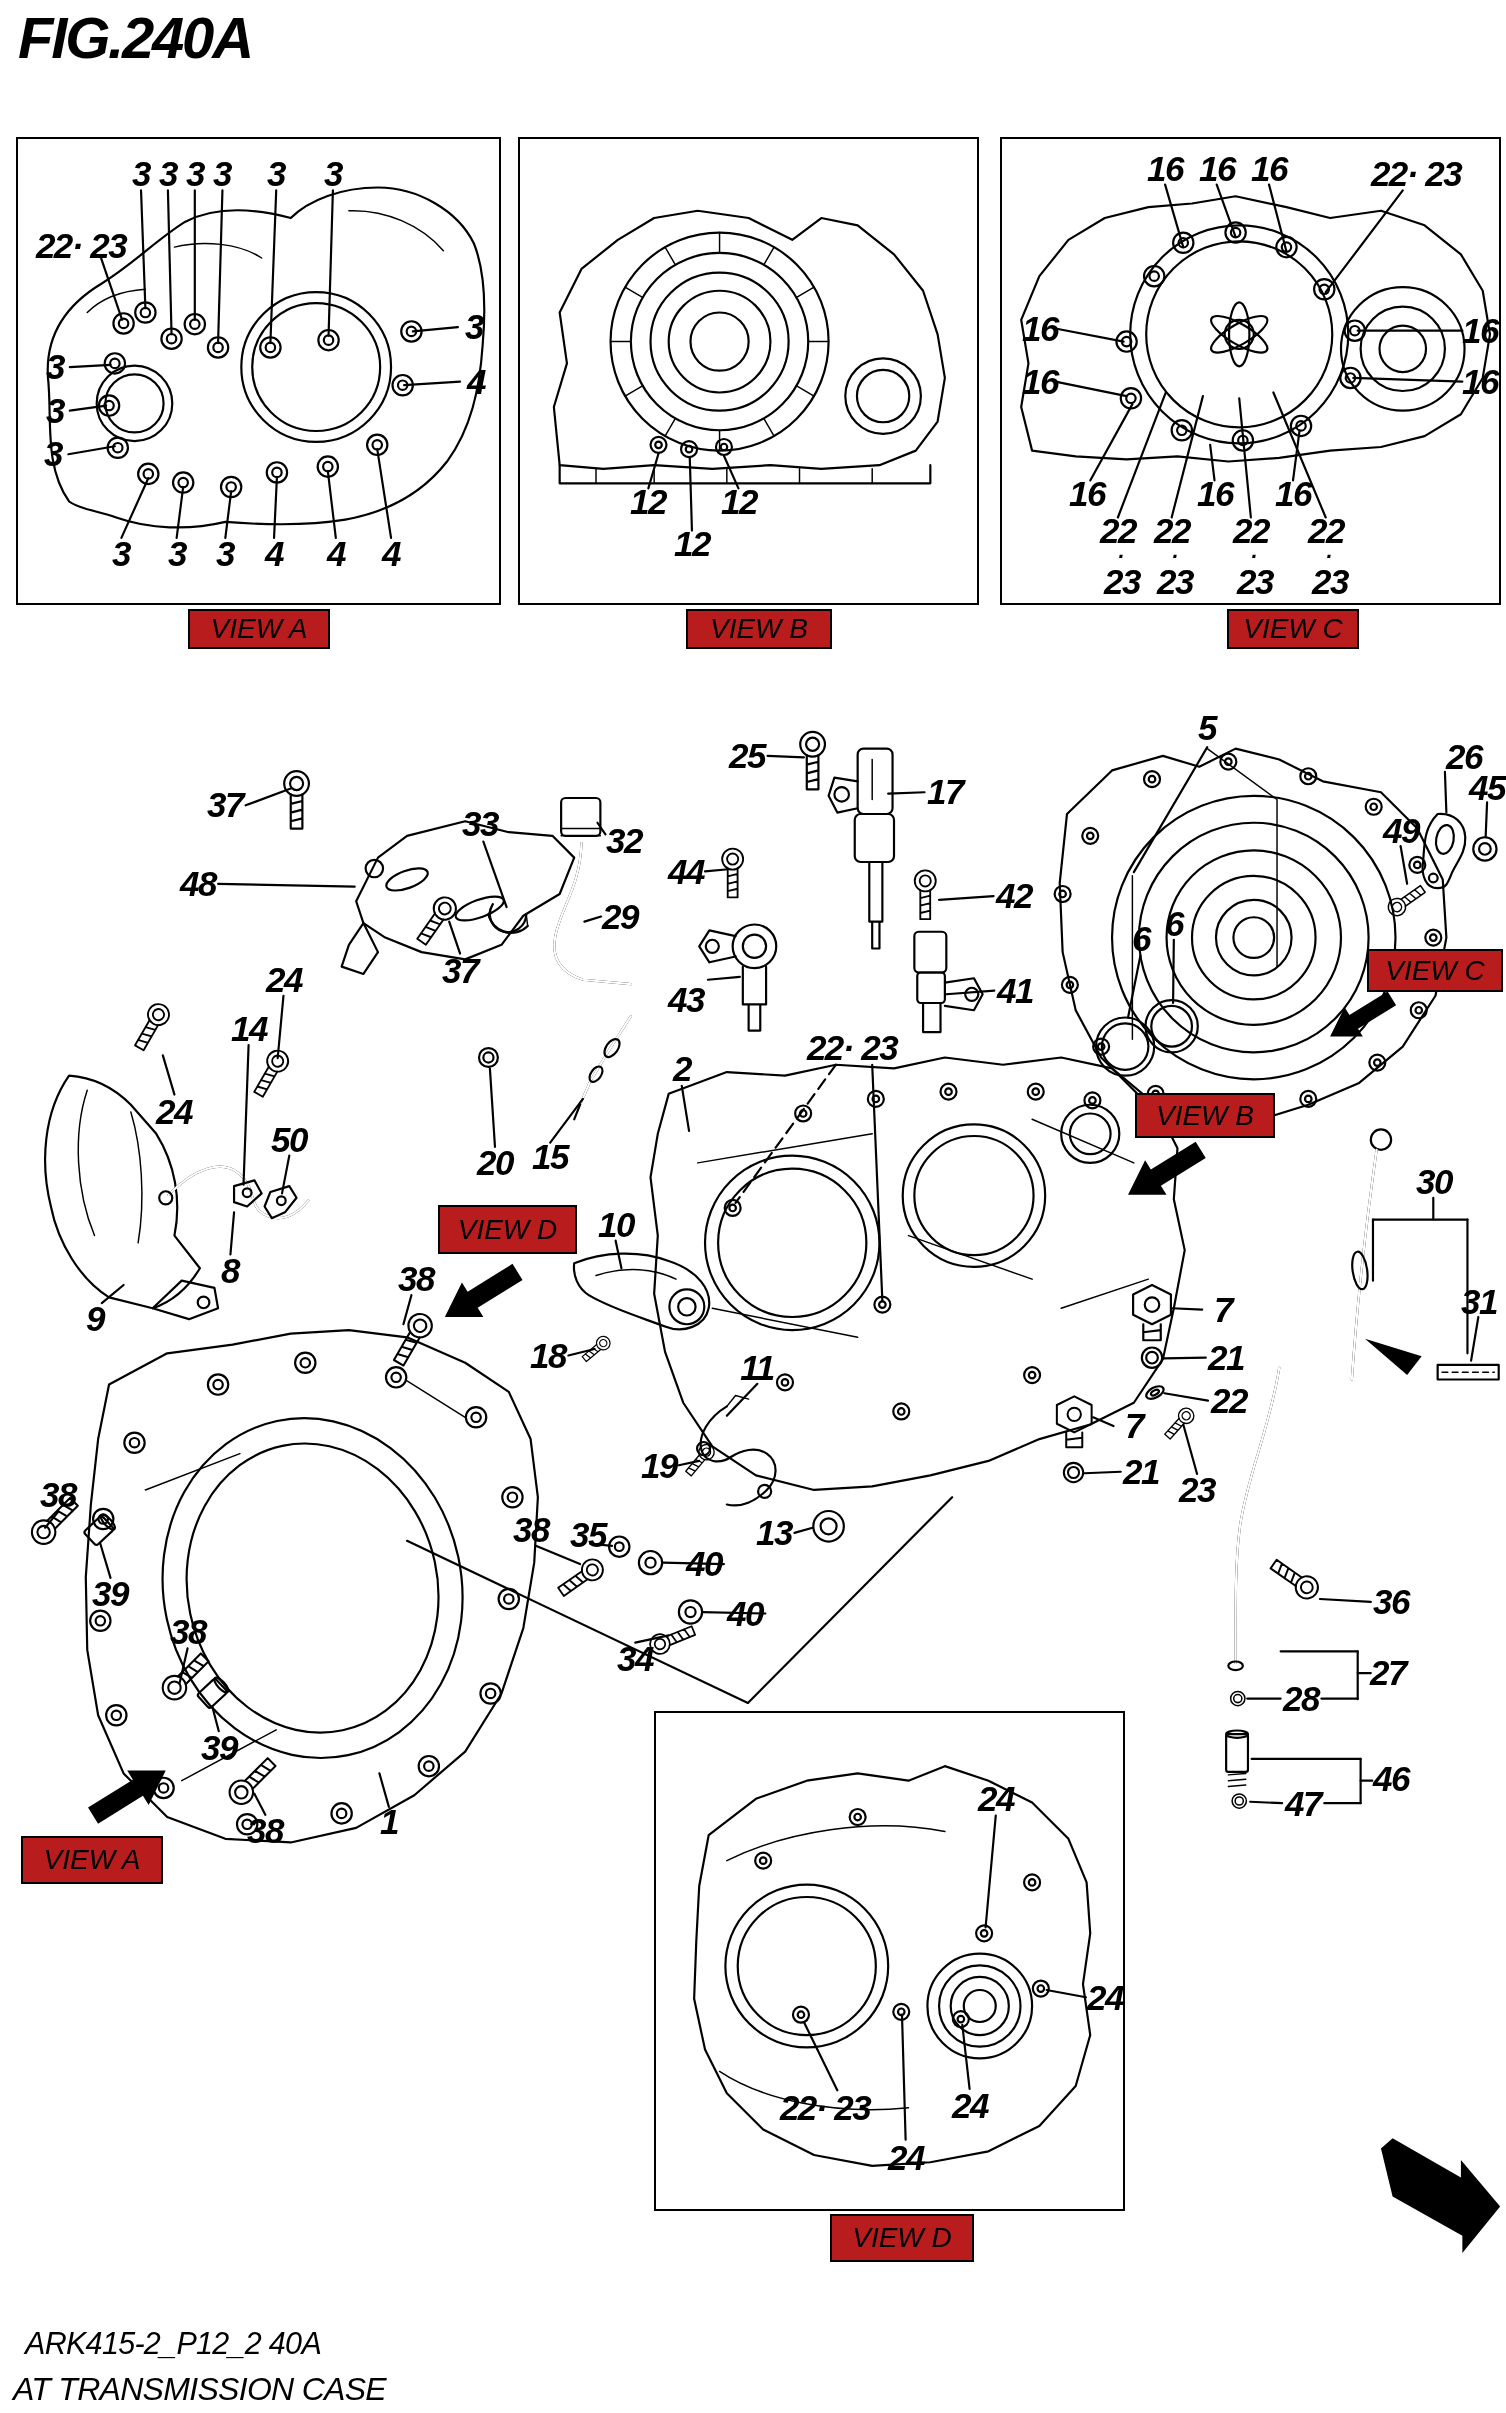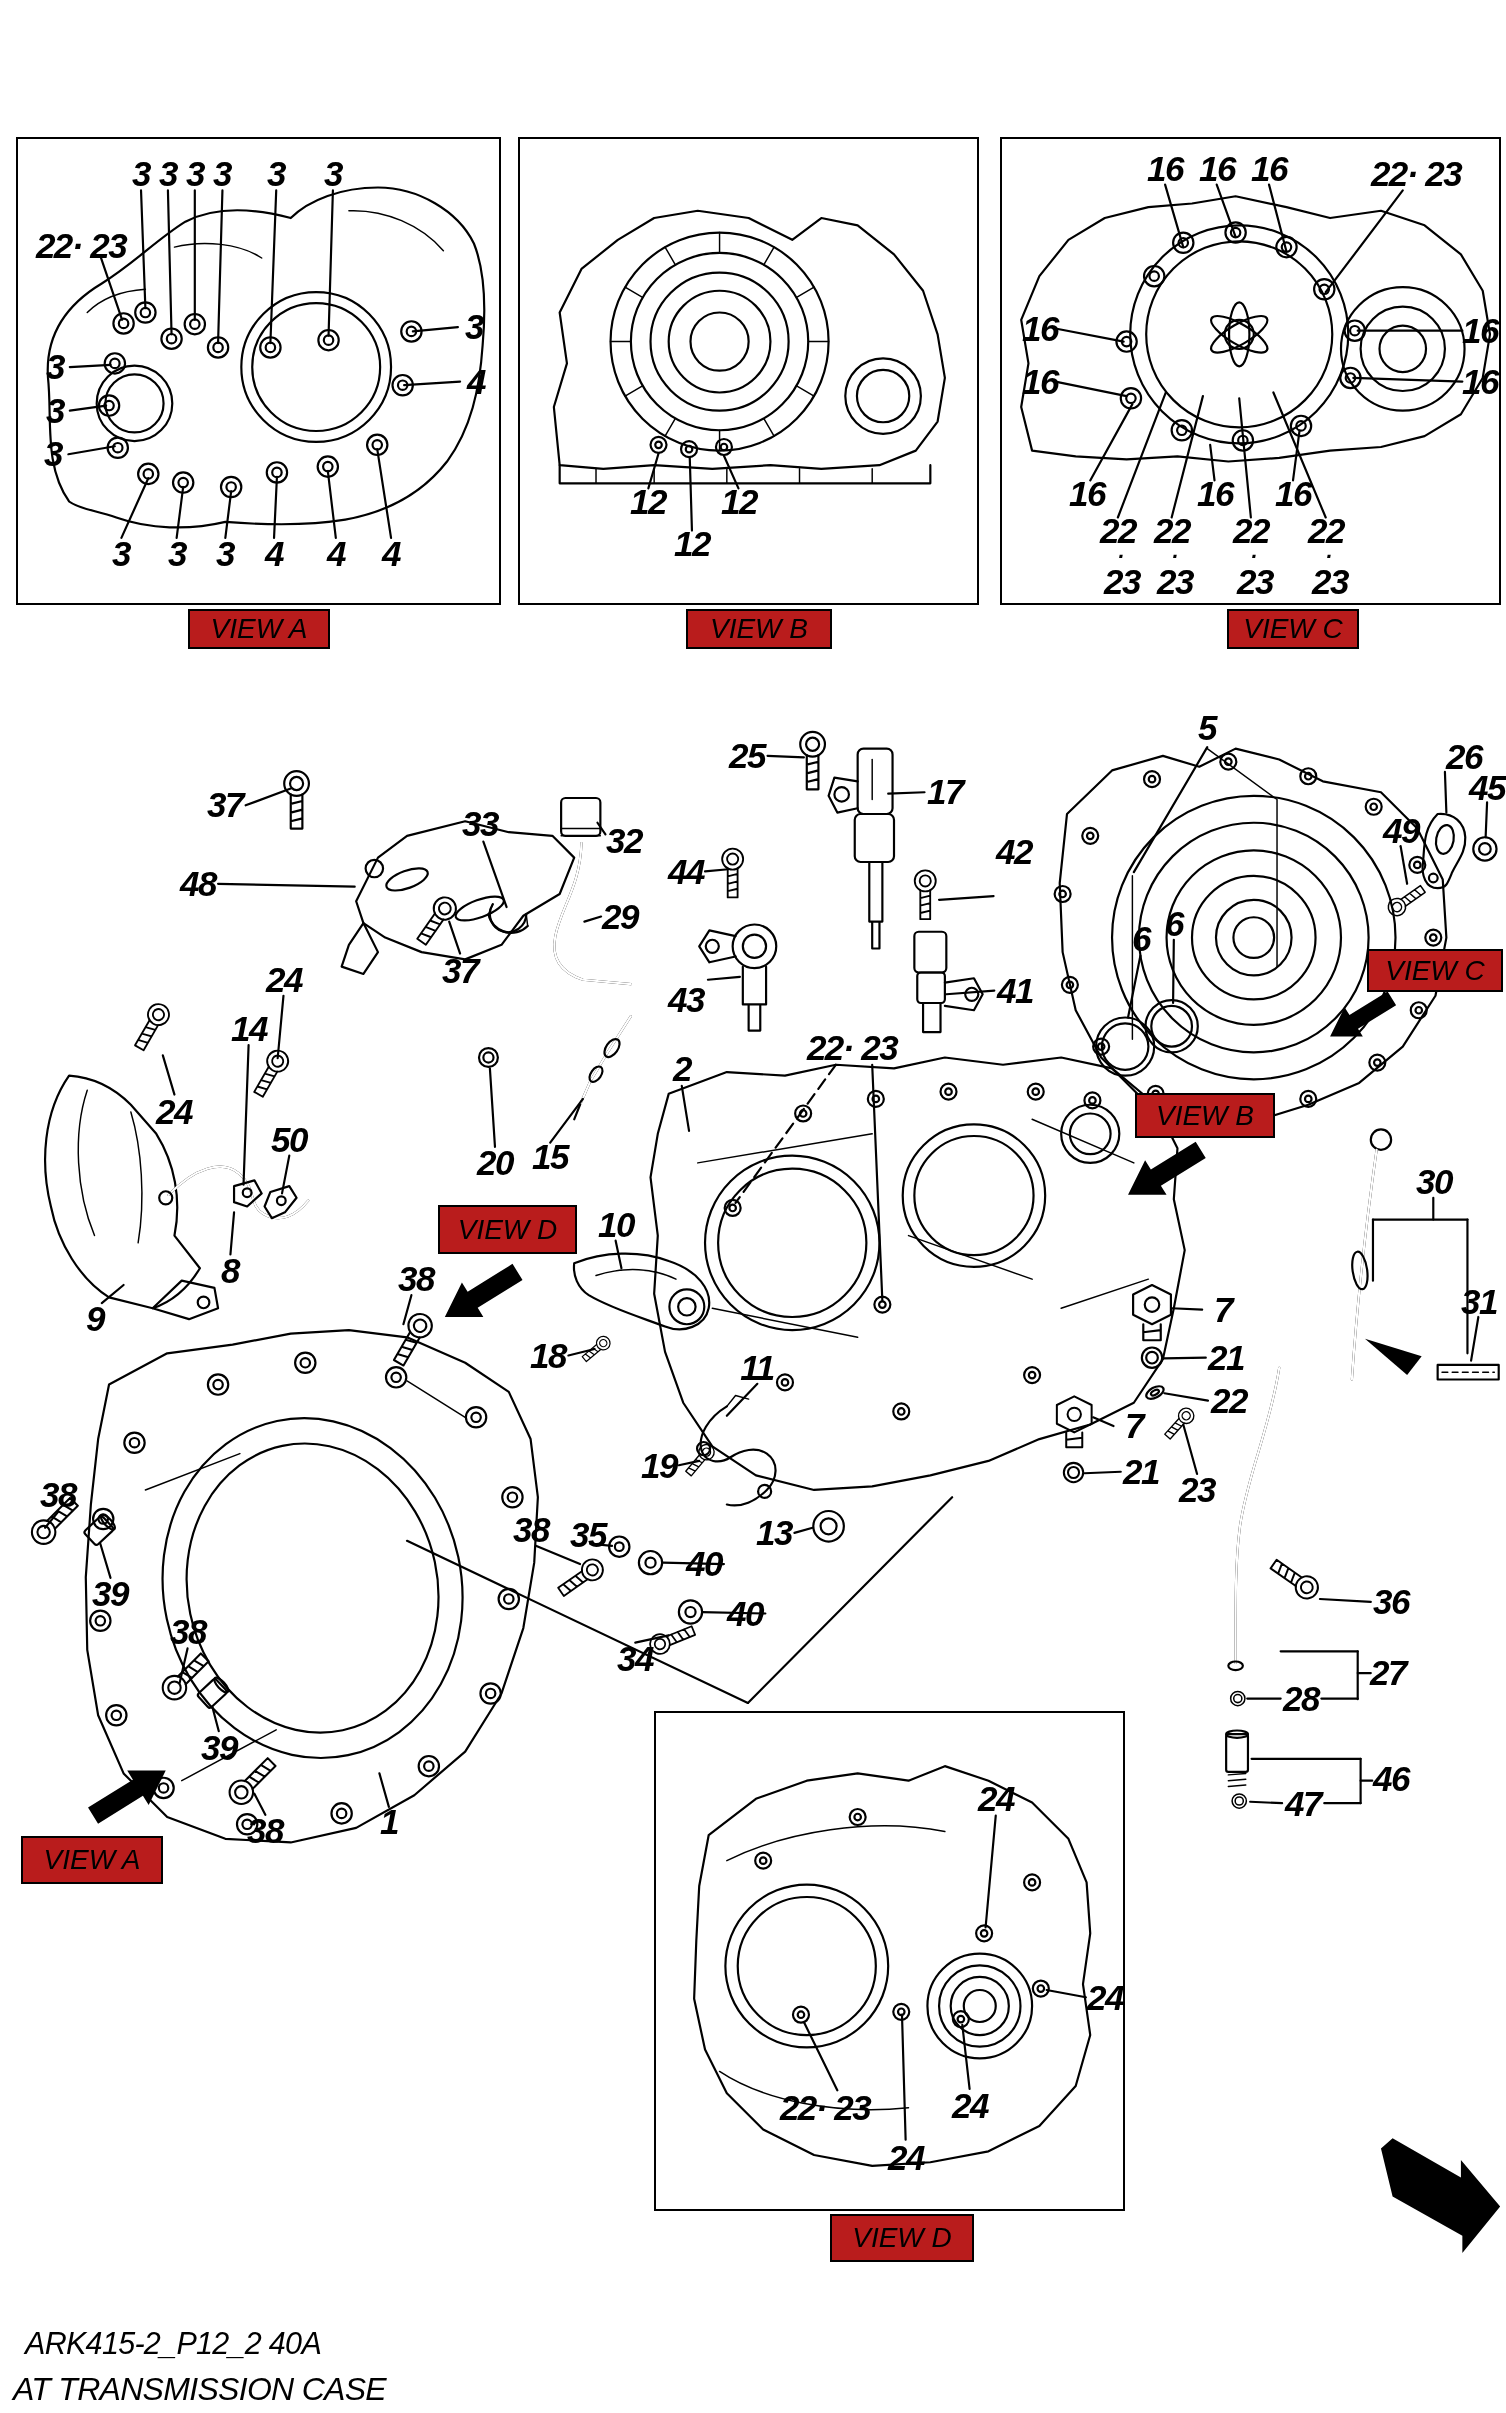--- a/index.html
+++ b/index.html
@@ -563,20 +563,21 @@
         <line x1="1334" y1="2874" x2="1324" y2="2786"></line>
         <line x1="1246" y1="2944" x2="1241" y2="2772"></line>
       </g>
   </svg>
 
   <div class="panel" style="left:16px;top:137px;width:481px;height:464px;"></div>
   <div class="panel" style="left:518px;top:137px;width:457px;height:464px;"></div>
   <div class="panel" style="left:1000px;top:137px;width:497px;height:464px;"></div>
   <div class="panel" style="left:654px;top:1711px;width:467px;height:496px;"></div>
 
+  <div class="title">FIG.240A</div>
 
   <div id="callouts">
       <div class="callout" style="left: 141px; top: 174px;">3</div>
       <div class="callout" style="left: 168px; top: 174px;">3</div>
       <div class="callout" style="left: 195px; top: 174px;">3</div>
       <div class="callout" style="left: 222px; top: 174px;">3</div>
       <div class="callout" style="left: 276px; top: 174px;">3</div>
       <div class="callout" style="left: 333px; top: 174px;">3</div>
       <div class="callout" style="left: 81px; top: 246px;">22· 23</div>
       <div class="callout" style="left: 55px; top: 367px;">3</div>
@@ -617,21 +618,21 @@
       <div class="callout" style="left: 1255px; top: 582px;">23</div>
       <div class="callout" style="left: 1330px; top: 582px;">23</div>
       <div class="callout" style="left: 225px; top: 805px;">37</div>
       <div class="callout" style="left: 198px; top: 884px;">48</div>
       <div class="callout" style="left: 480px; top: 824px;">33</div>
       <div class="callout" style="left: 624px; top: 841px;">32</div>
       <div class="callout" style="left: 620px; top: 917px;">29</div>
       <div class="callout" style="left: 686px; top: 872px;">44</div>
       <div class="callout" style="left: 747px; top: 756px;">25</div>
       <div class="callout" style="left: 945px; top: 792px;">17</div>
-      <div class="callout" style="left: 1014px; top: 852px;">42</div>
+      <div class="callout" style="left: 1014px; top: 896px;">42</div>
       <div class="callout" style="left: 686px; top: 1000px;">43</div>
       <div class="callout" style="left: 1015px; top: 991px;">41</div>
       <div class="callout" style="left: 682px; top: 1069px;">2</div>
       <div class="callout" style="left: 852px; top: 1048px;">22· 23</div>
       <div class="callout" style="left: 1207px; top: 728px;">5</div>
       <div class="callout" style="left: 1445px; top: 757px; margin-left: 19px;">26</div>
       <div class="callout" style="left: 1487px; top: 788px;">45</div>
       <div class="callout" style="left: 1401px; top: 831px;">49</div>
       <div class="callout" style="left: 1141px; top: 939px;">6</div>
       <div class="callout" style="left: 1174px; top: 924px;">6</div>

